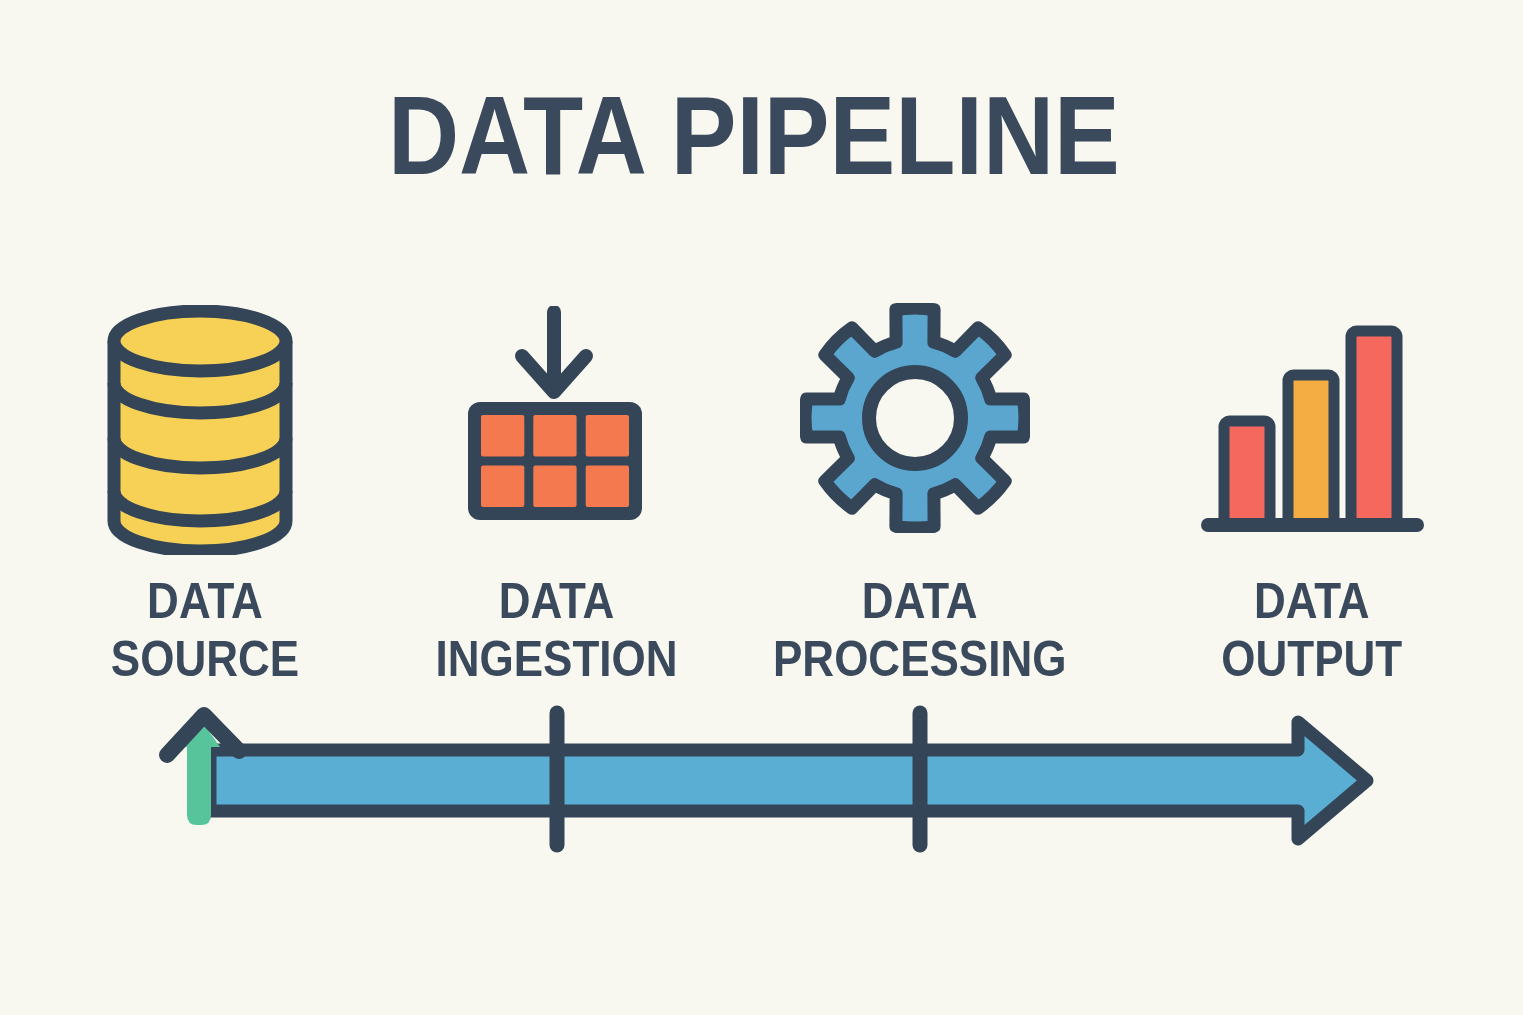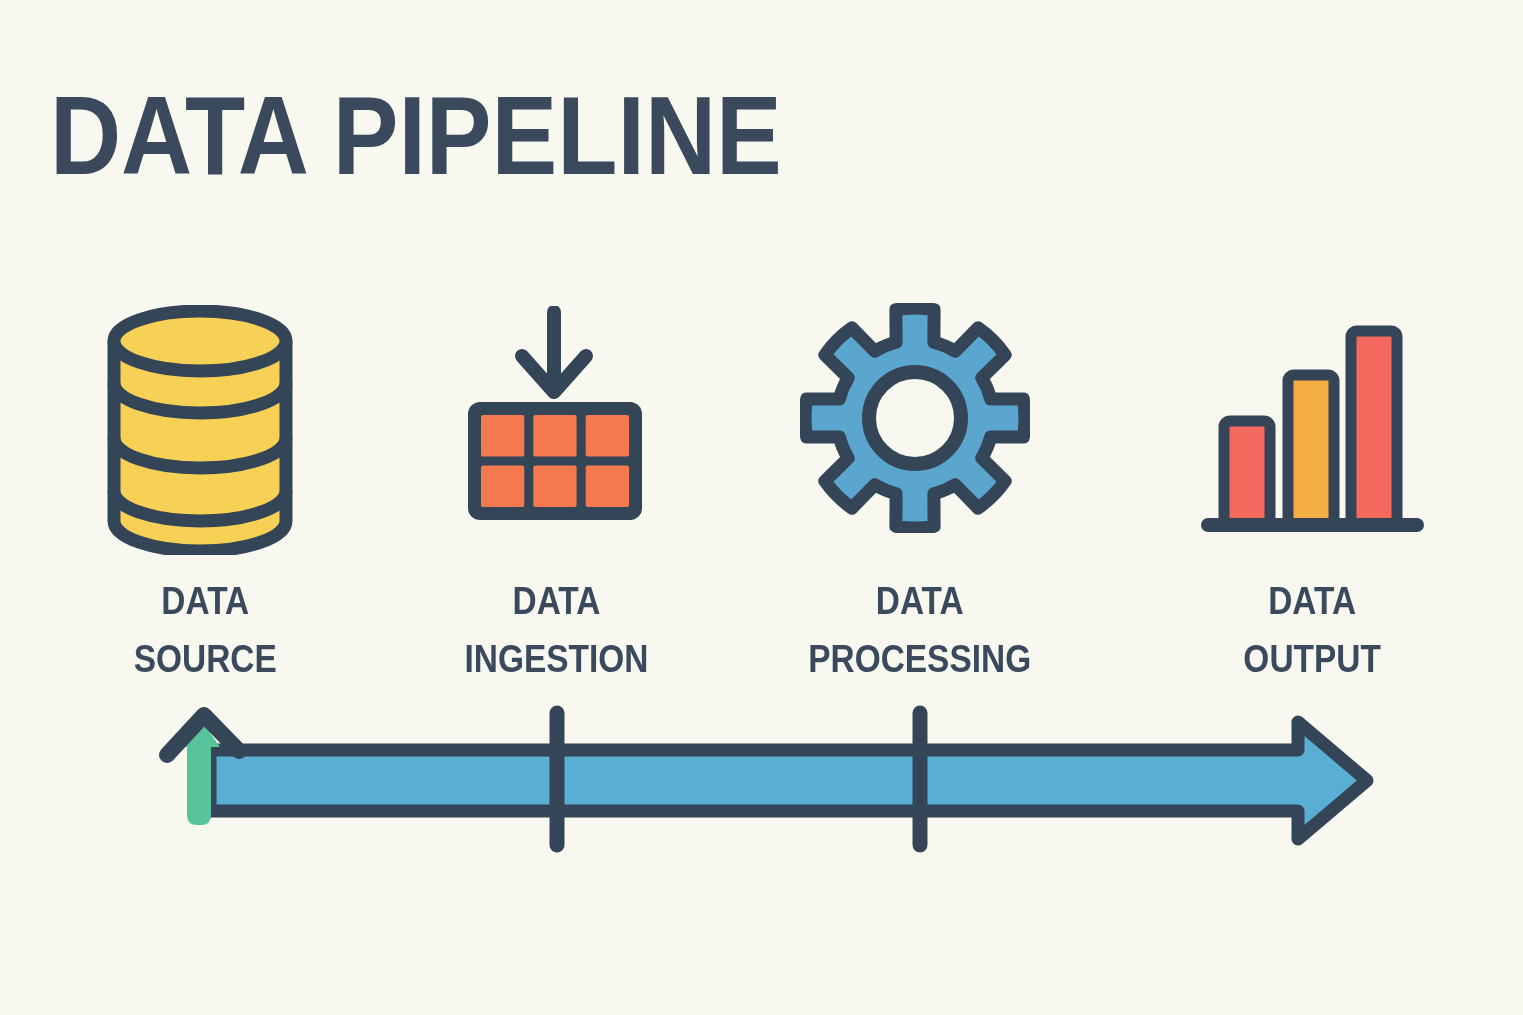--- a/index.html
+++ b/index.html
@@ -8,39 +8,39 @@
     width: 1523px;
     height: 1015px;
     background: var(--background, #f9f8f0);
     overflow: hidden;
     font-family: "Liberation Sans", sans-serif;
   }
   .title {
     position: absolute;
     left: 0; right: 16px; top: 80px;
     margin: 0;
-    text-align: left;
+    text-align: center;
     font-size: 112px;
     line-height: 112px;
     font-weight: bold;
     letter-spacing: 0px;
     color: var(--ink, #3a4a5c);
     white-space: nowrap;
   }
   .squeeze {
     display: inline-block;
     transform: scaleX(0.88);
     transform-origin: 50% 50%;
   }
   .stage-label {
     position: absolute;
     top: 572px;
     width: 350px;
     text-align: center;
-    font-size: 38px;
+    font-size: 50px;
     line-height: 58px;
     font-weight: bold;
     color: var(--ink, #3a4a5c);
     white-space: nowrap;
   }
   .icon, .timeline { position: absolute; display: block; }
   .icon-db      { left: 100px;  top: 305px; width: 200px;  height: 250px; }
   .icon-ingest  { left: 462px;  top: 306px; width: 184px;  height: 216px; }
   .icon-gear    { left: 800px;  top: 303px; width: 230px;  height: 230px; }
   .icon-bars    { left: 1200px; top: 323px; width: 225px;  height: 215px; }

